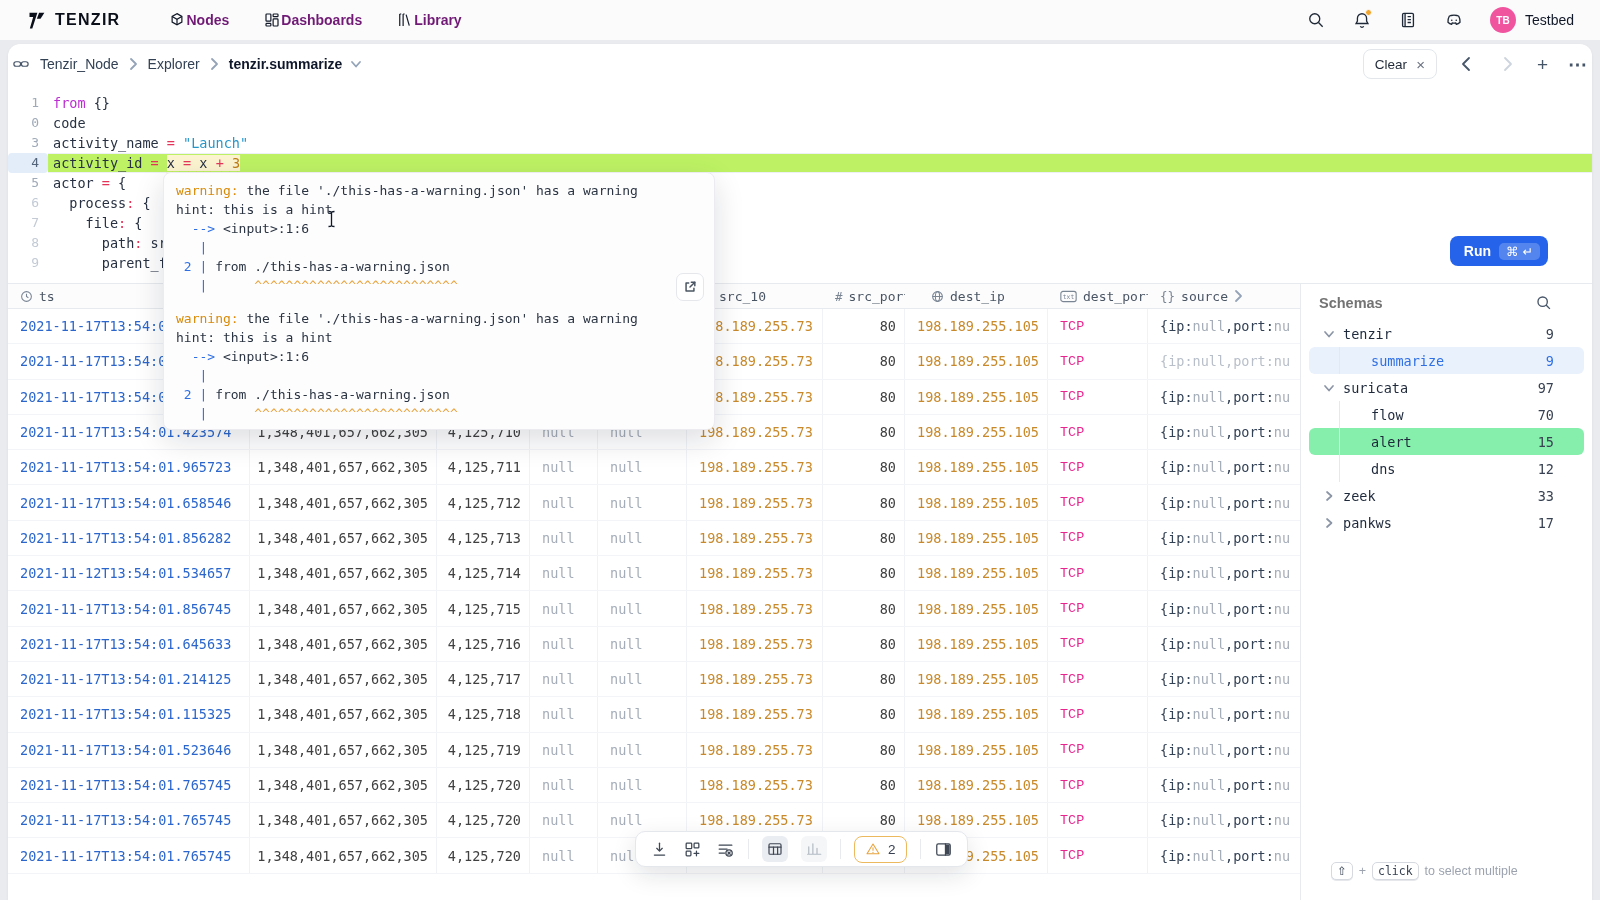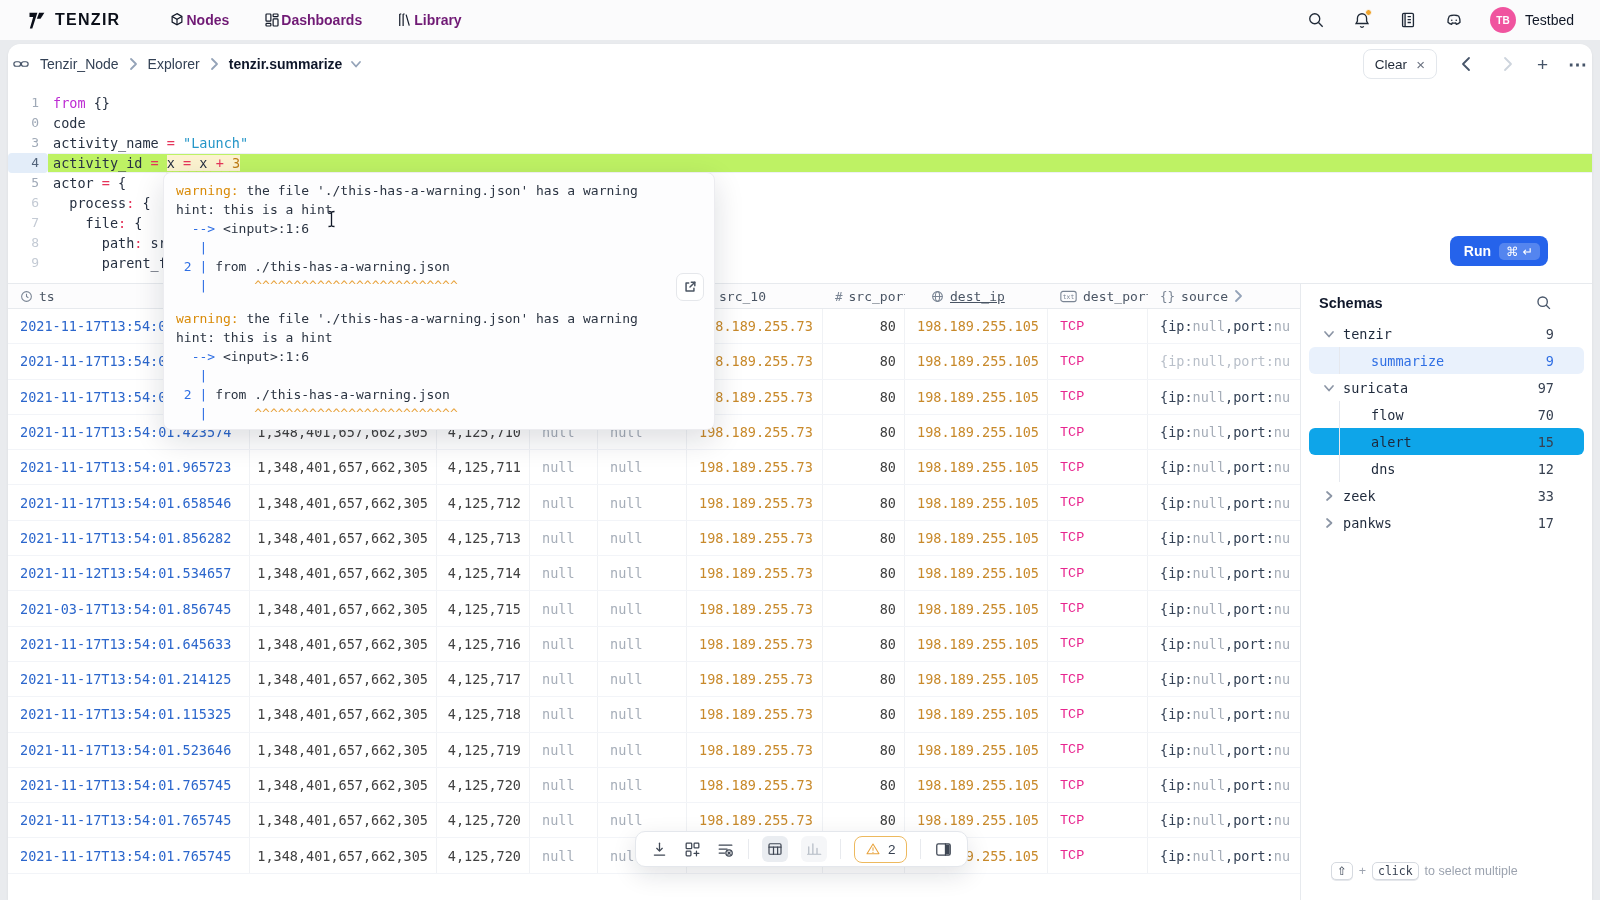--- a/index.html
+++ b/index.html
@@ -95,21 +95,21 @@
 
   
   .workspace { position:absolute; top:239px; left:0; right:0; bottom:0; display:flex; border-top:1px solid #e7eaee; }
   .table-area { width:1292px; flex:none; position:relative; overflow:hidden; }
   .tgrid { display:grid; grid-template-columns:242px 187px 93px 68px 89px 136px 82px 143px 100px minmax(0,1fr); }
   .thead { height:25px; border-bottom:1px solid #e7eaee; background:#fcfcfd; }
   .th { display:flex; align-items:center; gap:6px; padding-left:12px; font-family:"DejaVu Sans Mono",monospace;
         font-size:13px; color:#4a5564; overflow:hidden; white-space:nowrap; cursor:pointer; }
   .th svg { flex:none; }
   .th-src { padding-left:32px; }
-  .th-dest { padding-left:26px;text-decoration:underline; }
+  .th-dest { padding-left:26px; }
   .th-ic { stroke:#7a8594; fill:none; stroke-width:1.3; }
   .th-glyph { color:#7a8594; font-size:12.5px; }
   .tr { height:35.31px; border-bottom:1px solid #f2f4f8; cursor:pointer; }
   .td { display:flex; align-items:center; padding-left:12px; font-family:"DejaVu Sans Mono",monospace;
         font-size:13.5px; overflow:hidden; white-space:nowrap; border-right:1px solid #f0f2f5; }
   .td:last-child { border-right:none; }
   .td.r { justify-content:flex-end; padding-right:8px; padding-left:4px; }
   .c-ts { color:#2b66cc; } .c-int { color:#404040; } .c-null { color:#a5adb8; }
   .c-ip { color:#c8892a; } .c-proto { color:#e8258f;font-family:Liberation Mono, monospace; }
   .tk-pl2 { color:#334155; } .tk-nul { color:#a5adb8; }
@@ -129,34 +129,34 @@
   .tb-box.dis svg { stroke:#b3bac4; }
   .tb-div { width:1px; height:20px; background:#e8eaee; }
   .warn-chip { height:27px; display:flex; align-items:center; gap:7px; padding:0 10px;
                border:1px solid #edb95e; border-radius:8px; background:#fff; cursor:pointer; }
   .warn-chip svg { width:16px; height:16px; stroke:#e8a33d; fill:none; stroke-width:1.6; stroke-linecap:round; stroke-linejoin:round; }
   .warn-count { font-size:13.5px; color:#374151; }
 
   
   .schemas { flex:1; border-left:1px solid #e7eaee; position:relative; background:#fff; }
   .schemas-head { display:flex; align-items:center; padding:10px 40px 0 18px; }
-  .schemas-title { font-size:14.5px; font-weight:700; color:#0f172a; }
+  .schemas-title { font-size:14.5px; font-weight:700; color:#737373; }
   .schemas-search { margin-left:auto; width:17px; height:17px; cursor:pointer; }
   .schemas-search svg { width:17px; height:17px; stroke:#475569; fill:none; stroke-width:1.6; }
   .tree { padding-top:9px; }
   .tree-row { height:27px; margin:0 8px; display:flex; align-items:center; border-radius:6px;
               font-family:"DejaVu Sans Mono",monospace; font-size:13.5px; color:#1e293b; cursor:pointer; position:relative; }
   .tree-row .tchev { width:12px; height:12px; margin:0 8px 0 14px; flex:none; }
   .tree-row .tchev polyline { fill:none; stroke:#8b95a5; stroke-width:1.7; stroke-linecap:round; stroke-linejoin:round; }
   .tree-row.child { padding-left:62px; }
   .tree-row.child::before { content:""; position:absolute; left:30px; top:0; bottom:0; width:1px; background:#e5e8ee; }
   .tree-row .count { margin-left:auto; padding-right:30px; color:#374151; }
   .tree-row.selected { background:#e9f1fc; color:#2f6fe4; }
   .tree-row.selected .count { color:#2f6fe4; }
-  .tree-row.hovered { background:#0ea5e9; }
+  .tree-row.hovered { background:#86efac; }
 
   .select-hint { position:absolute; left:30px; bottom:20px; display:flex; align-items:center; gap:6px;
                  font-size:12.5px; color:#9ca3af; }
   .kbd { border:1px solid #d6dae0; border-radius:5px; background:#fff; color:#374151;
          padding:1px 5px; font-size:11.5px; box-shadow:0 1px 0 #e5e7eb; }
   .kbd.mono { font-family:"DejaVu Sans Mono",monospace; }
 </style>
 </head>
 <body>
 
@@ -631,21 +631,21 @@
             </div>
             <div class="td td-src">
               <span class="tk-pl2">{ip:</span>
               <span class="tk-nul">null</span>
               <span class="tk-pl2">,port:</span>
               <span class="tk-nul">nu</span>
             </div>
           </div>
           <div class="tr tgrid">
             <div class="td">
-              <span class="c-ts">2021-03-17T13:54:01.856745</span>
+              <span class="c-ts">2021-11-17T13:54:01.856745</span>
             </div>
             <div class="td r">
               <span class="c-int">1,348,401,657,662,305</span>
             </div>
             <div class="td r">
               <span class="c-int">4,125,715</span>
             </div>
             <div class="td">
               <span class="c-null">null</span>
             </div>

